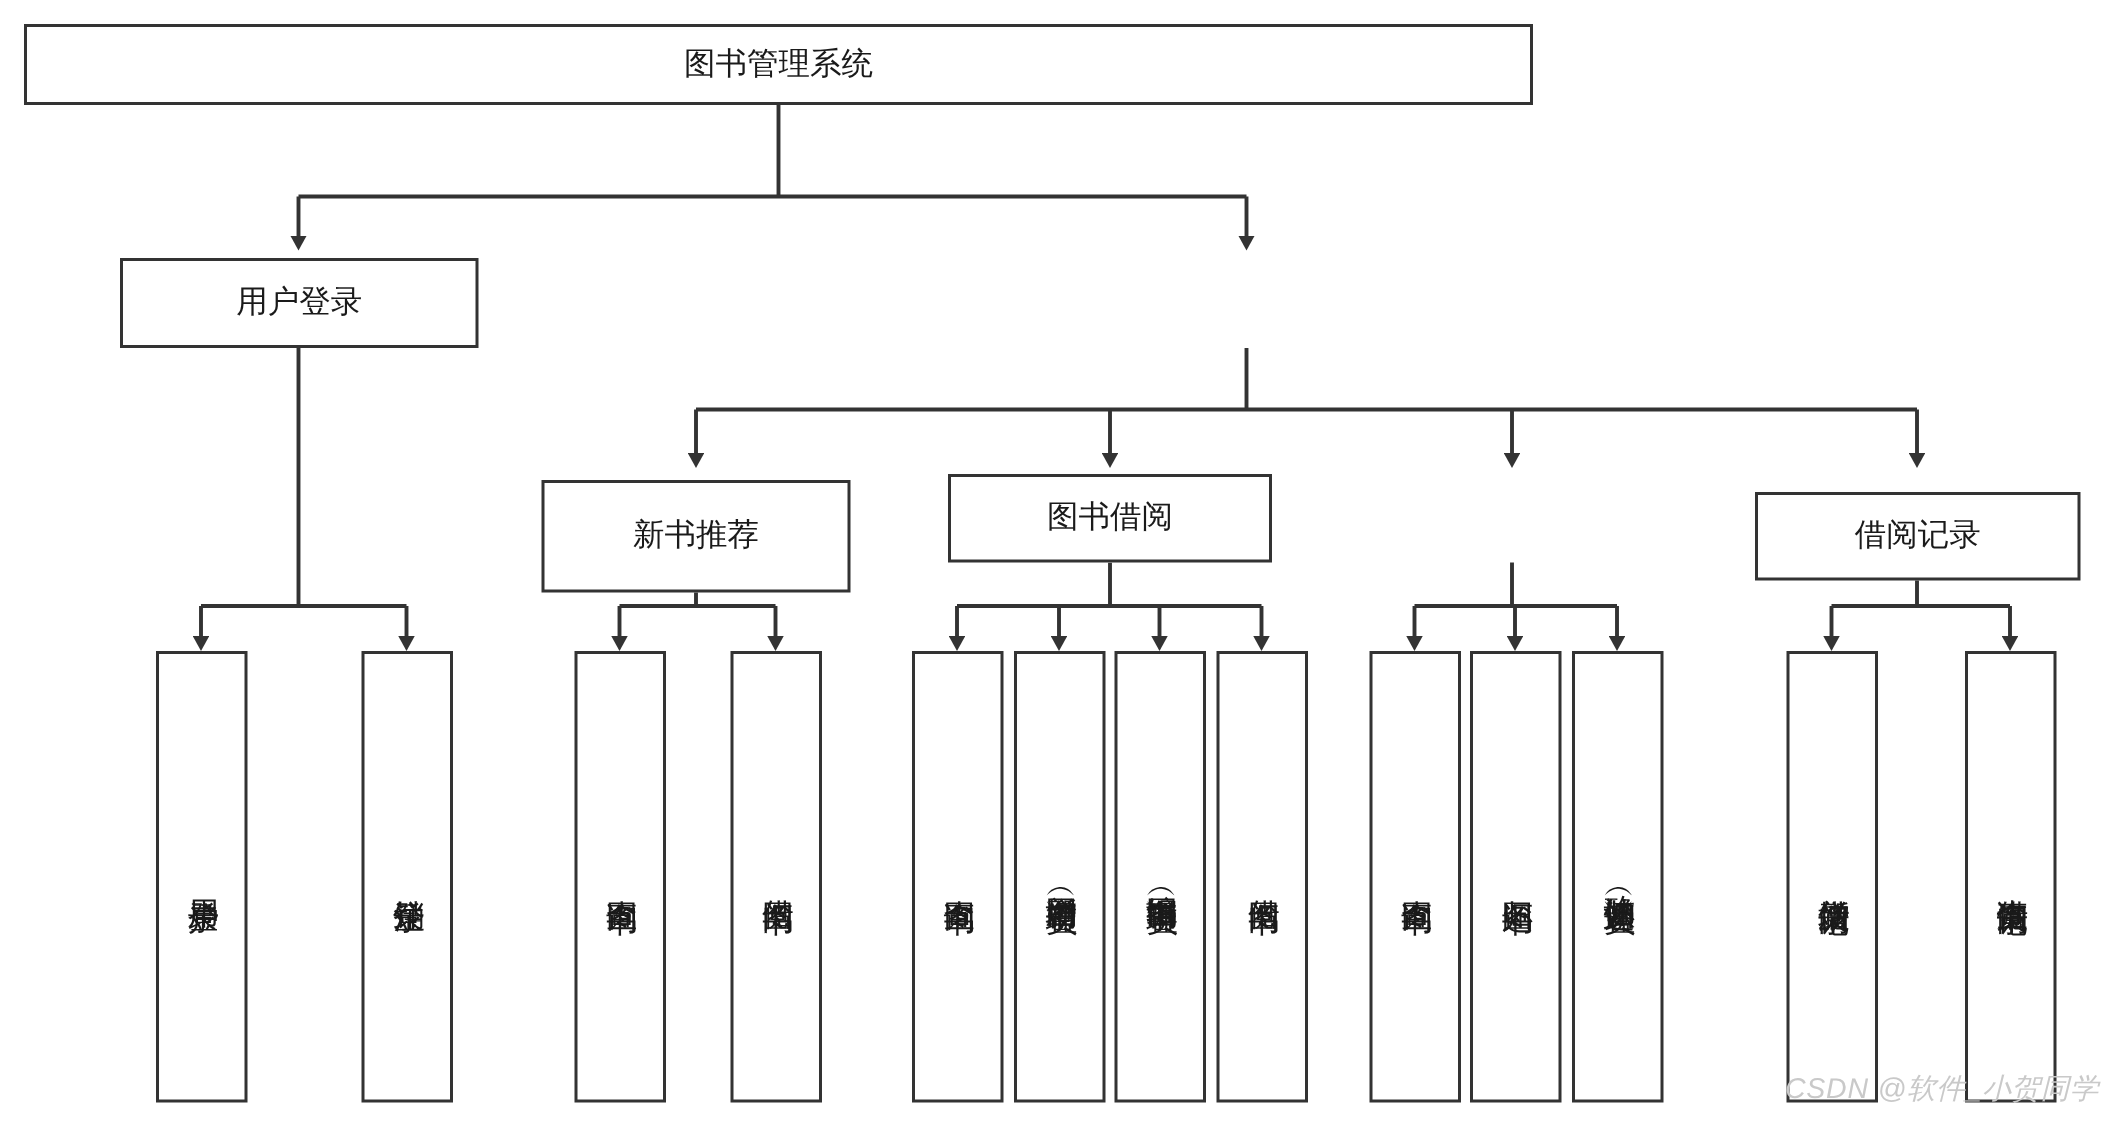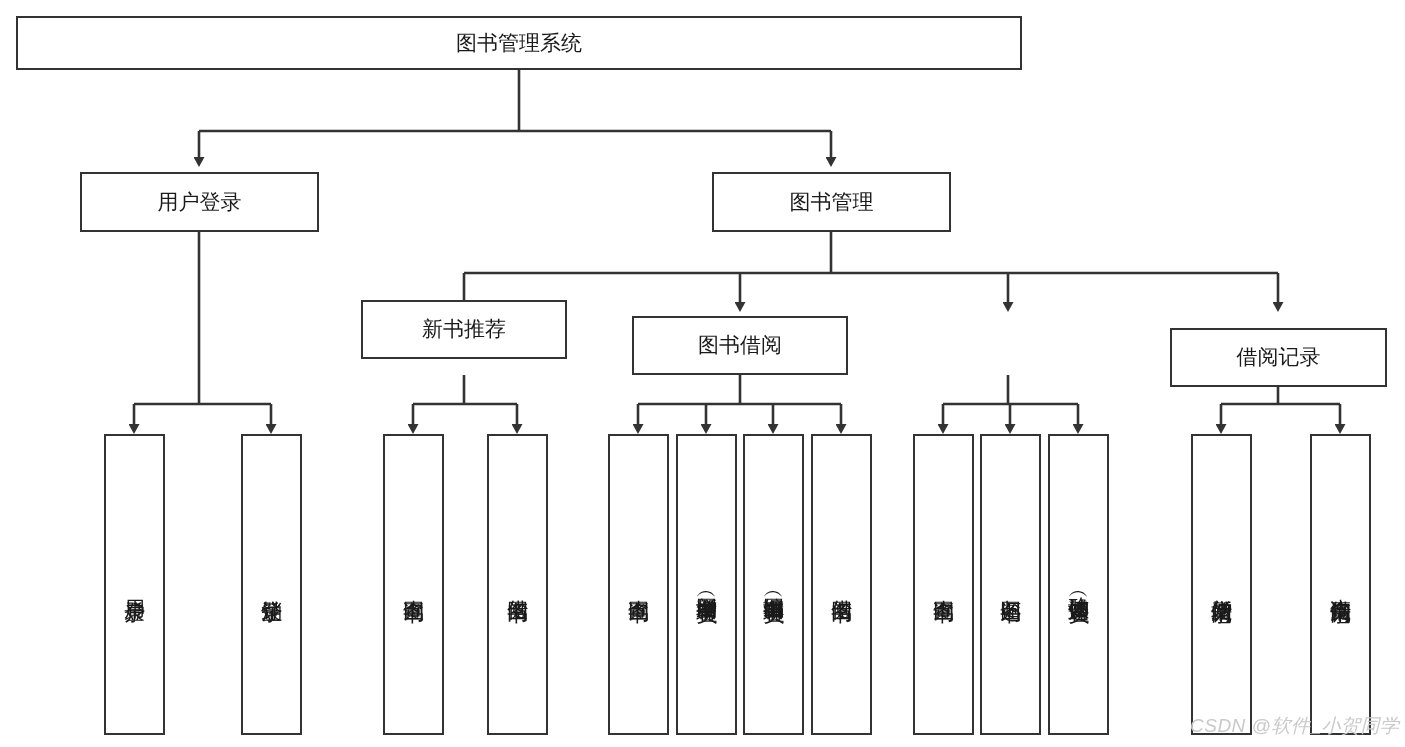--- a/index.html
+++ b/index.html
@@ -118,25 +118,22 @@
     </g>
   </svg>
 
   <div class="node horiz" style="left:16px; top:16px; width:1006px; height:54px;">
     <span>图书管理系统</span>
   </div>
 
   <div class="node horiz" style="left:80px; top:172px; width:239px; height:60px;">
     <span>用户登录</span>
   </div>
-  <div class="node horiz" style="left:712px; top:172px; width:239px; height:60px;">
-    <span>图书管理</span>
-  </div>
 
-  <div class="node horiz" style="left:361px; top:300px; width:206px; height:59px;">
+  <div class="node horiz" style="left:361px; top:320px; width:206px; height:75px;">
     <span>新书推荐</span>
   </div>
   <div class="node horiz" style="left:632px; top:316px; width:216px; height:59px;">
     <span>图书借阅</span>
   </div>
   <div class="node horiz" style="left:1170px; top:328px; width:217px; height:59px;">
     <span>借阅记录</span>
   </div>
 
   <div class="node vert" style="left:104px; top:434px; width:61px; height:301px;">

